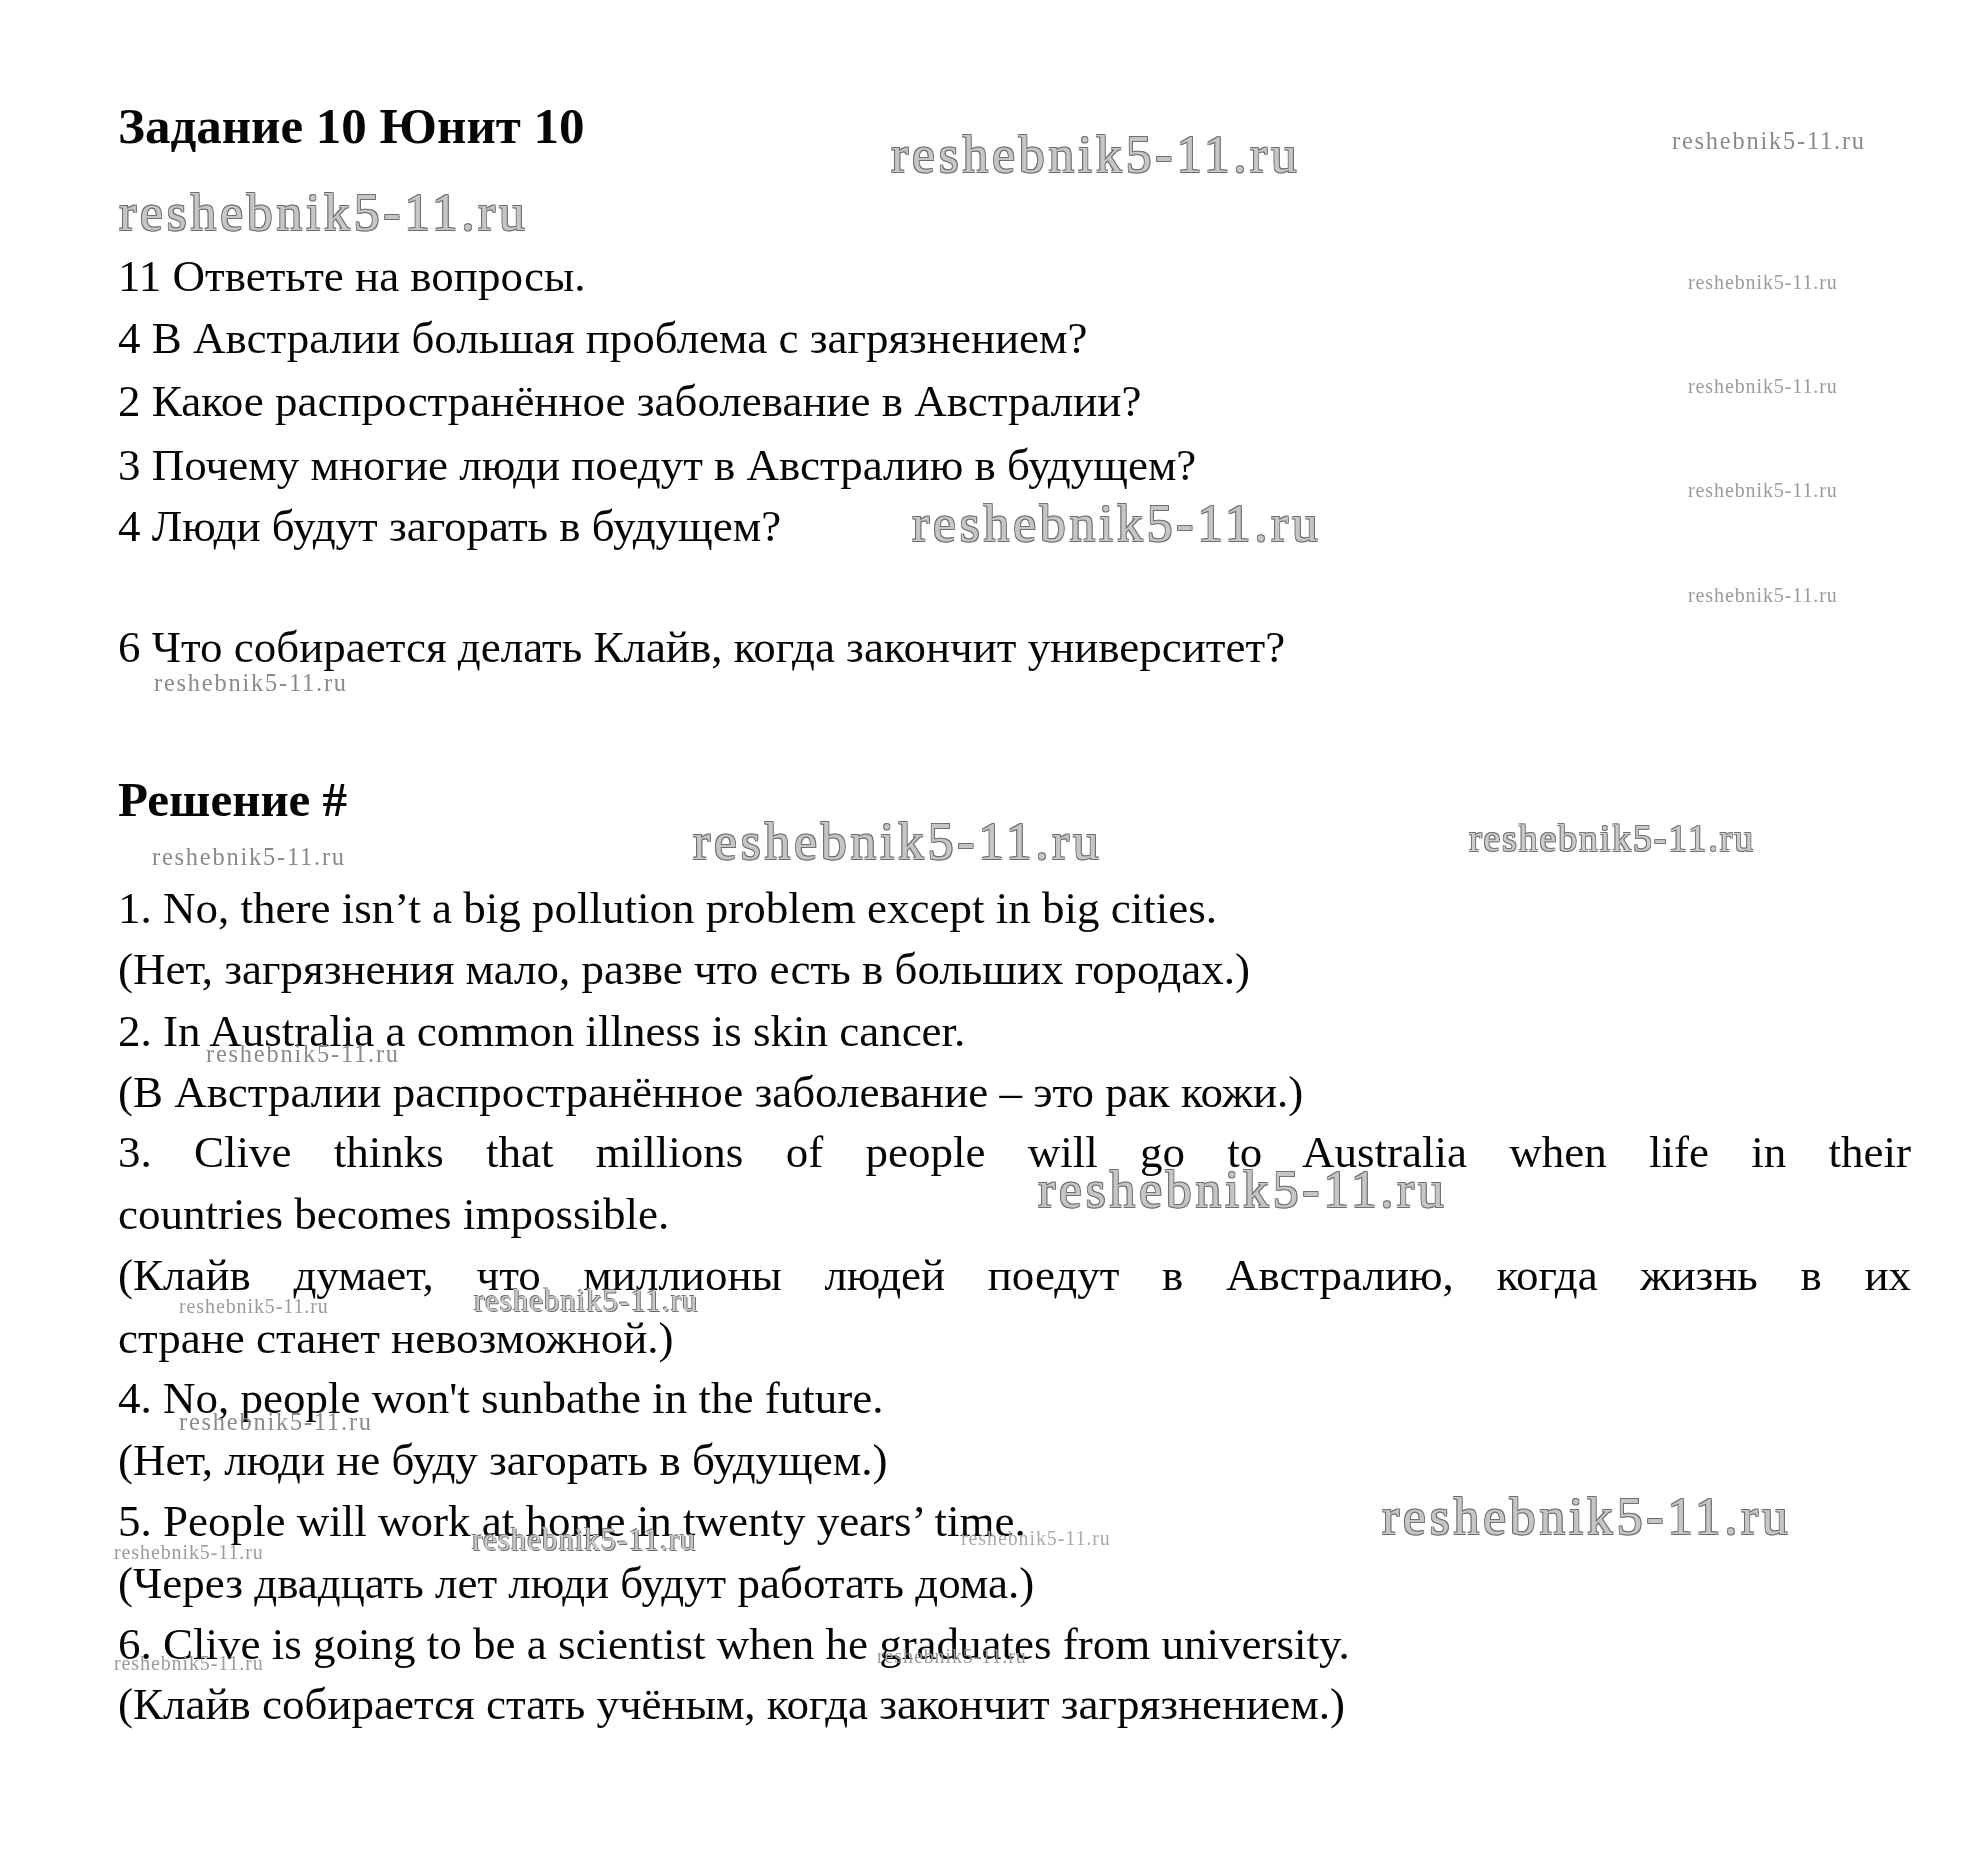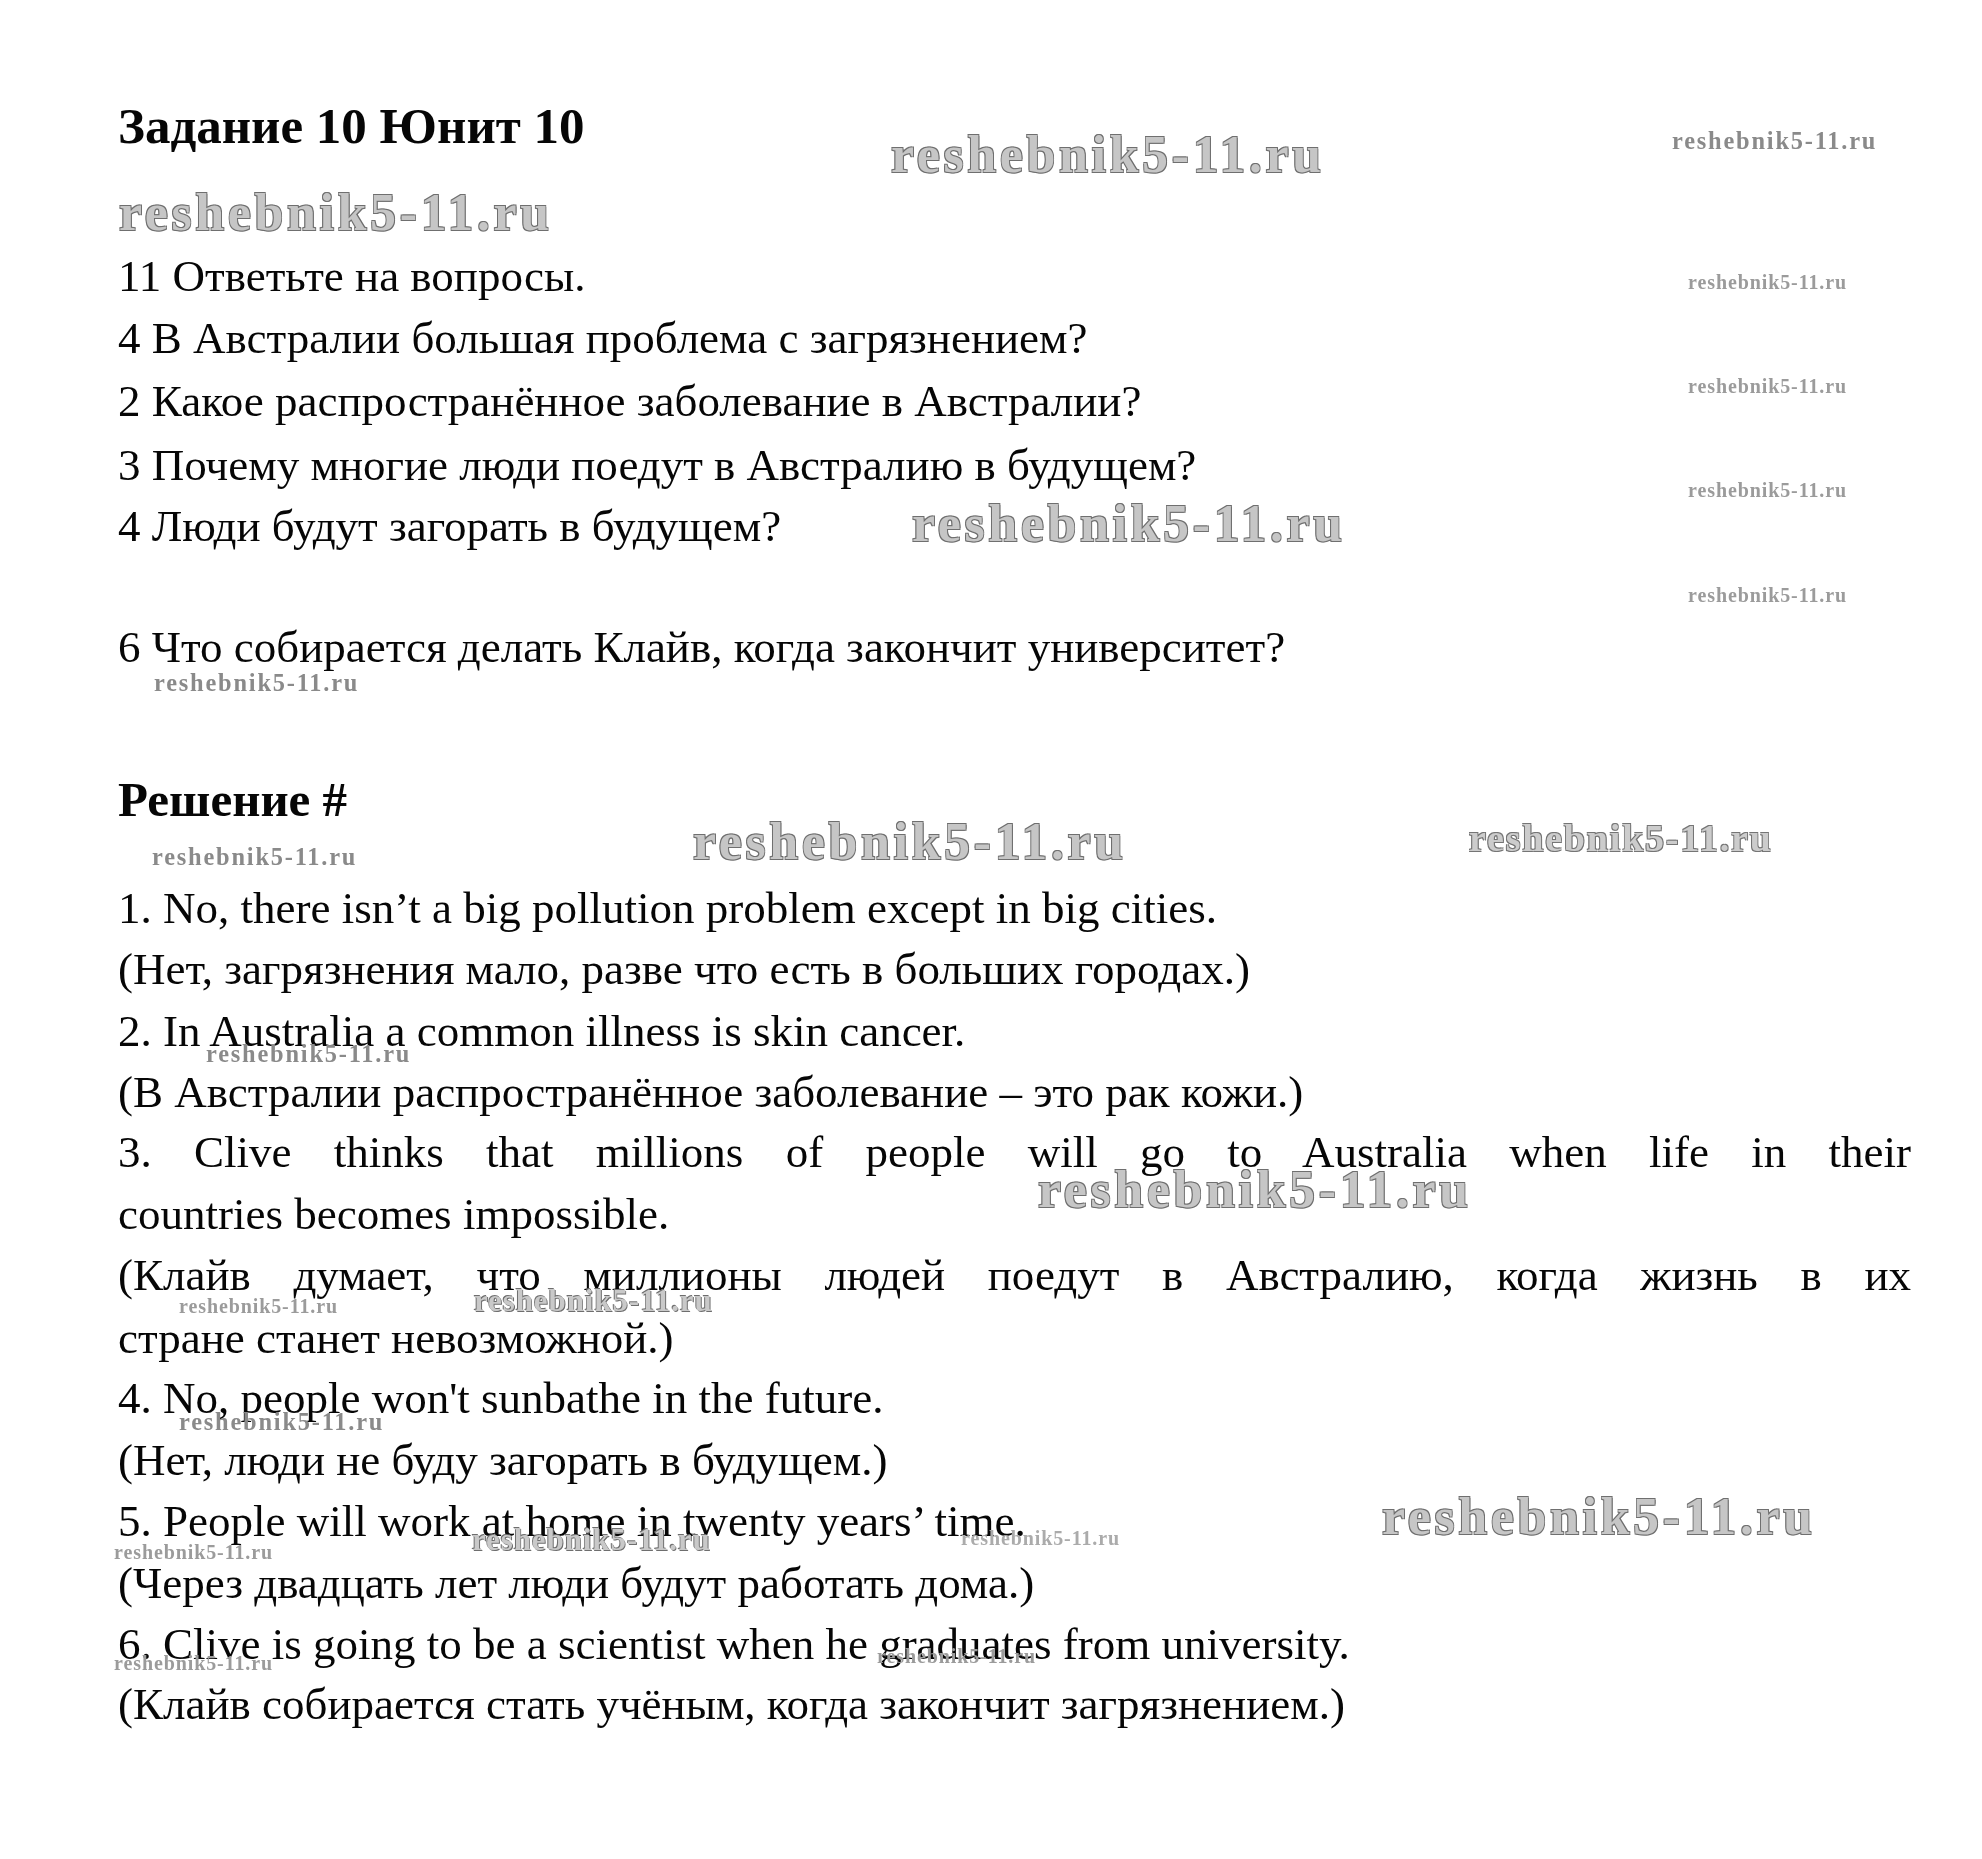--- a/index.html
+++ b/index.html
@@ -27,21 +27,21 @@
     white-space:normal;
     width:1793px;
     text-align:justify;
     text-align-last:justify;
   }
   
   .wm{
     position:absolute;
     white-space:nowrap;
     font-family:"Liberation Serif","DejaVu Serif",serif;
-    font-weight:bold;
+    font-weight:normal;
     z-index:3;
   }
   .wm-big{
     font-size:52px;
     letter-spacing:3.6px;
     color:#c6c6c6;
     text-shadow:0.9px 0.9px 0 #6f6f6f,-0.9px -0.9px 0 #6f6f6f,0.9px -0.9px 0 #6f6f6f,-0.9px 0.9px 0 #6f6f6f;
   }
   .wm-med{
     font-size:38px;

